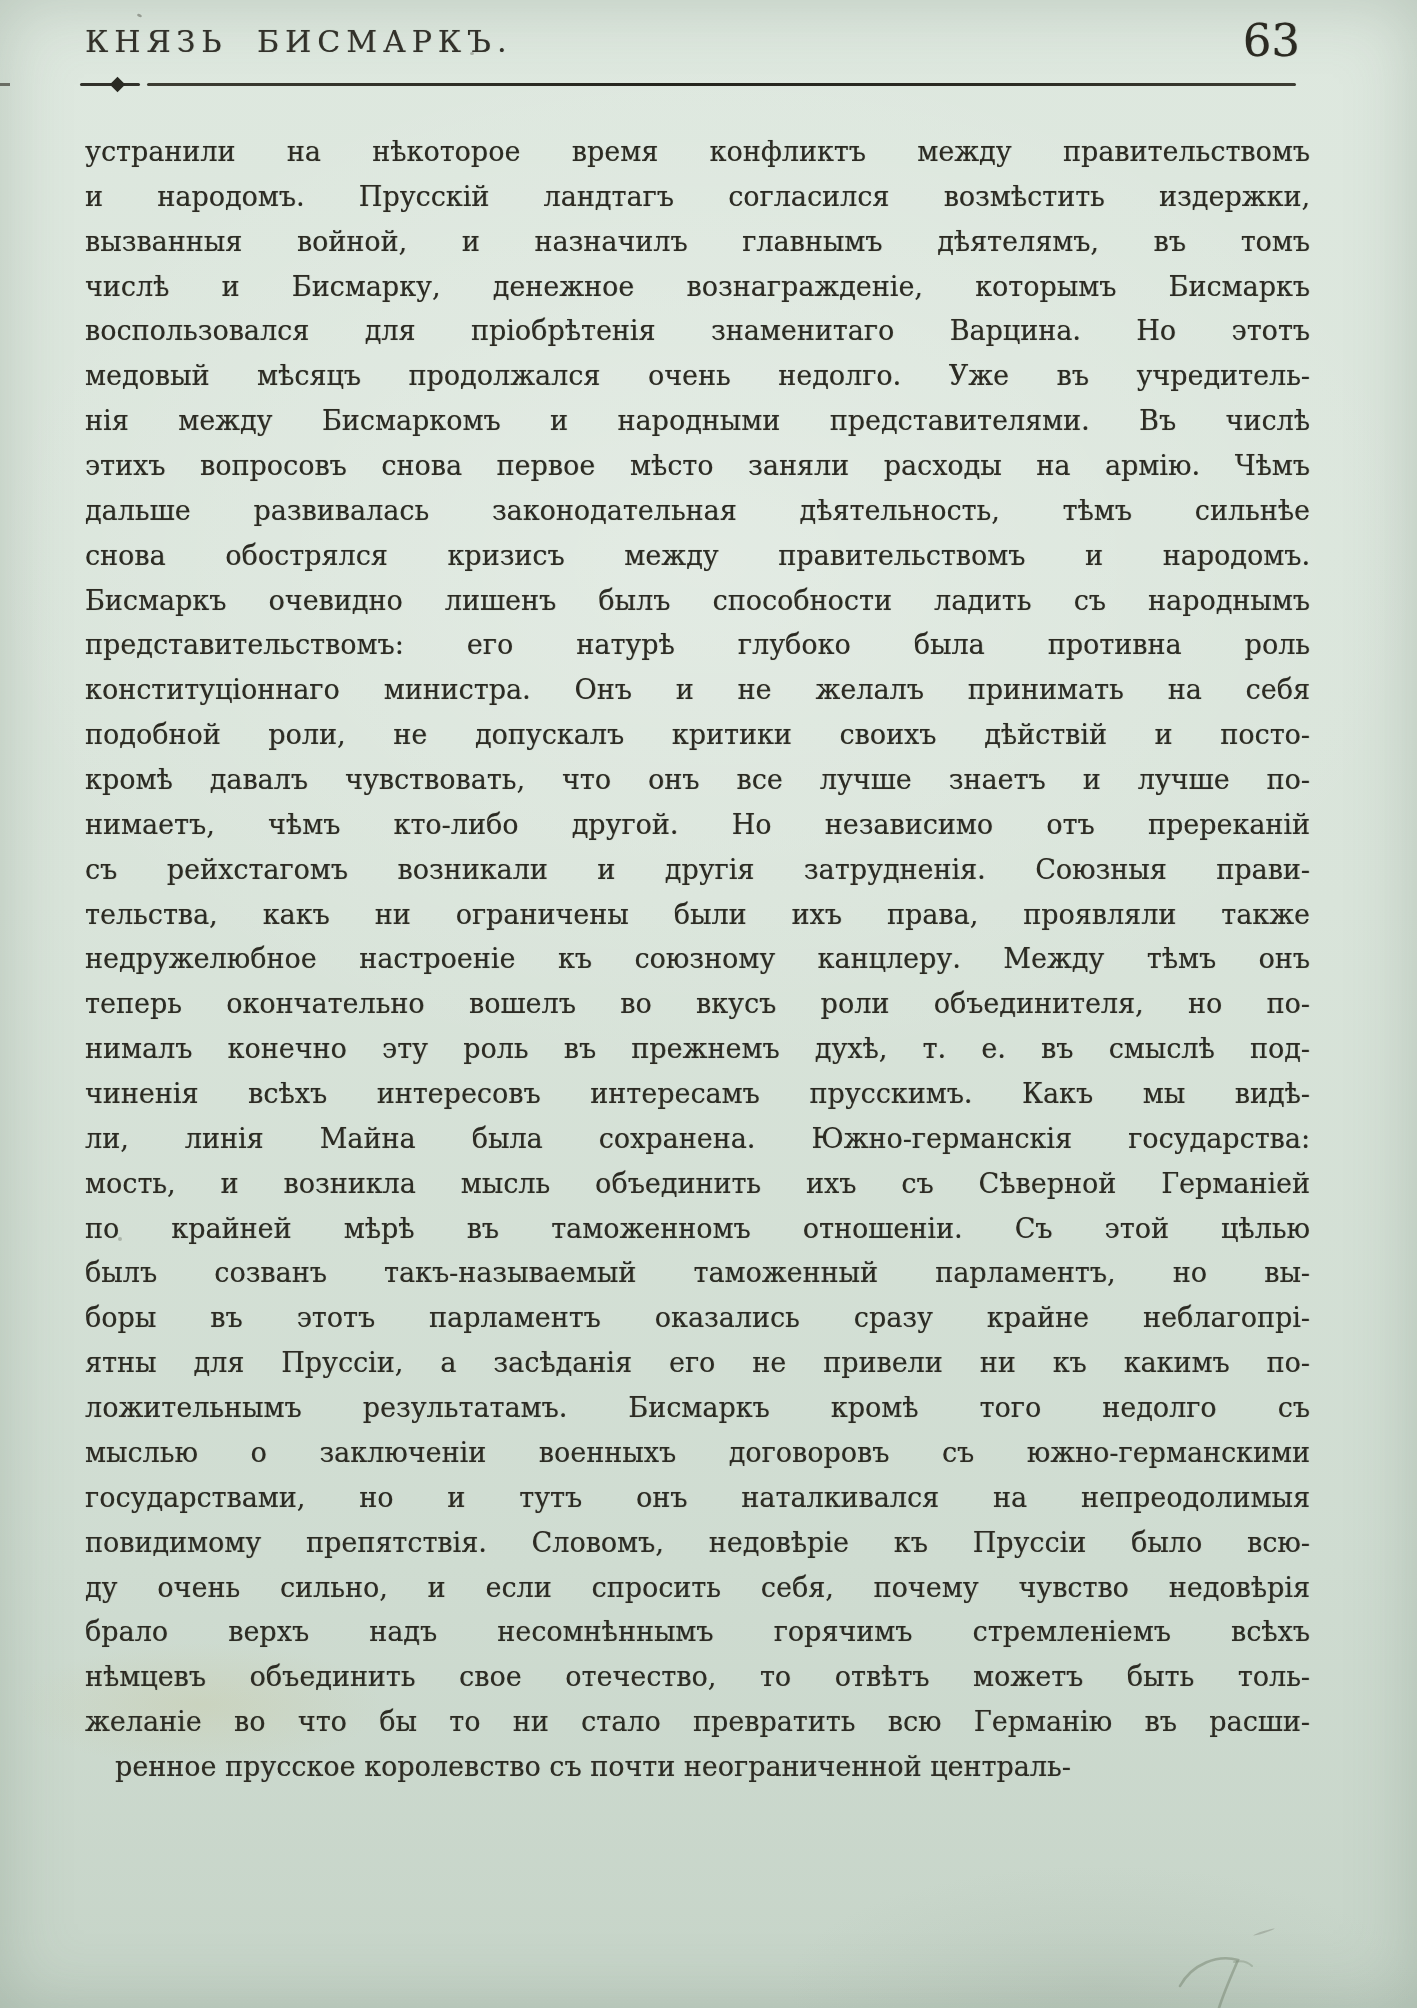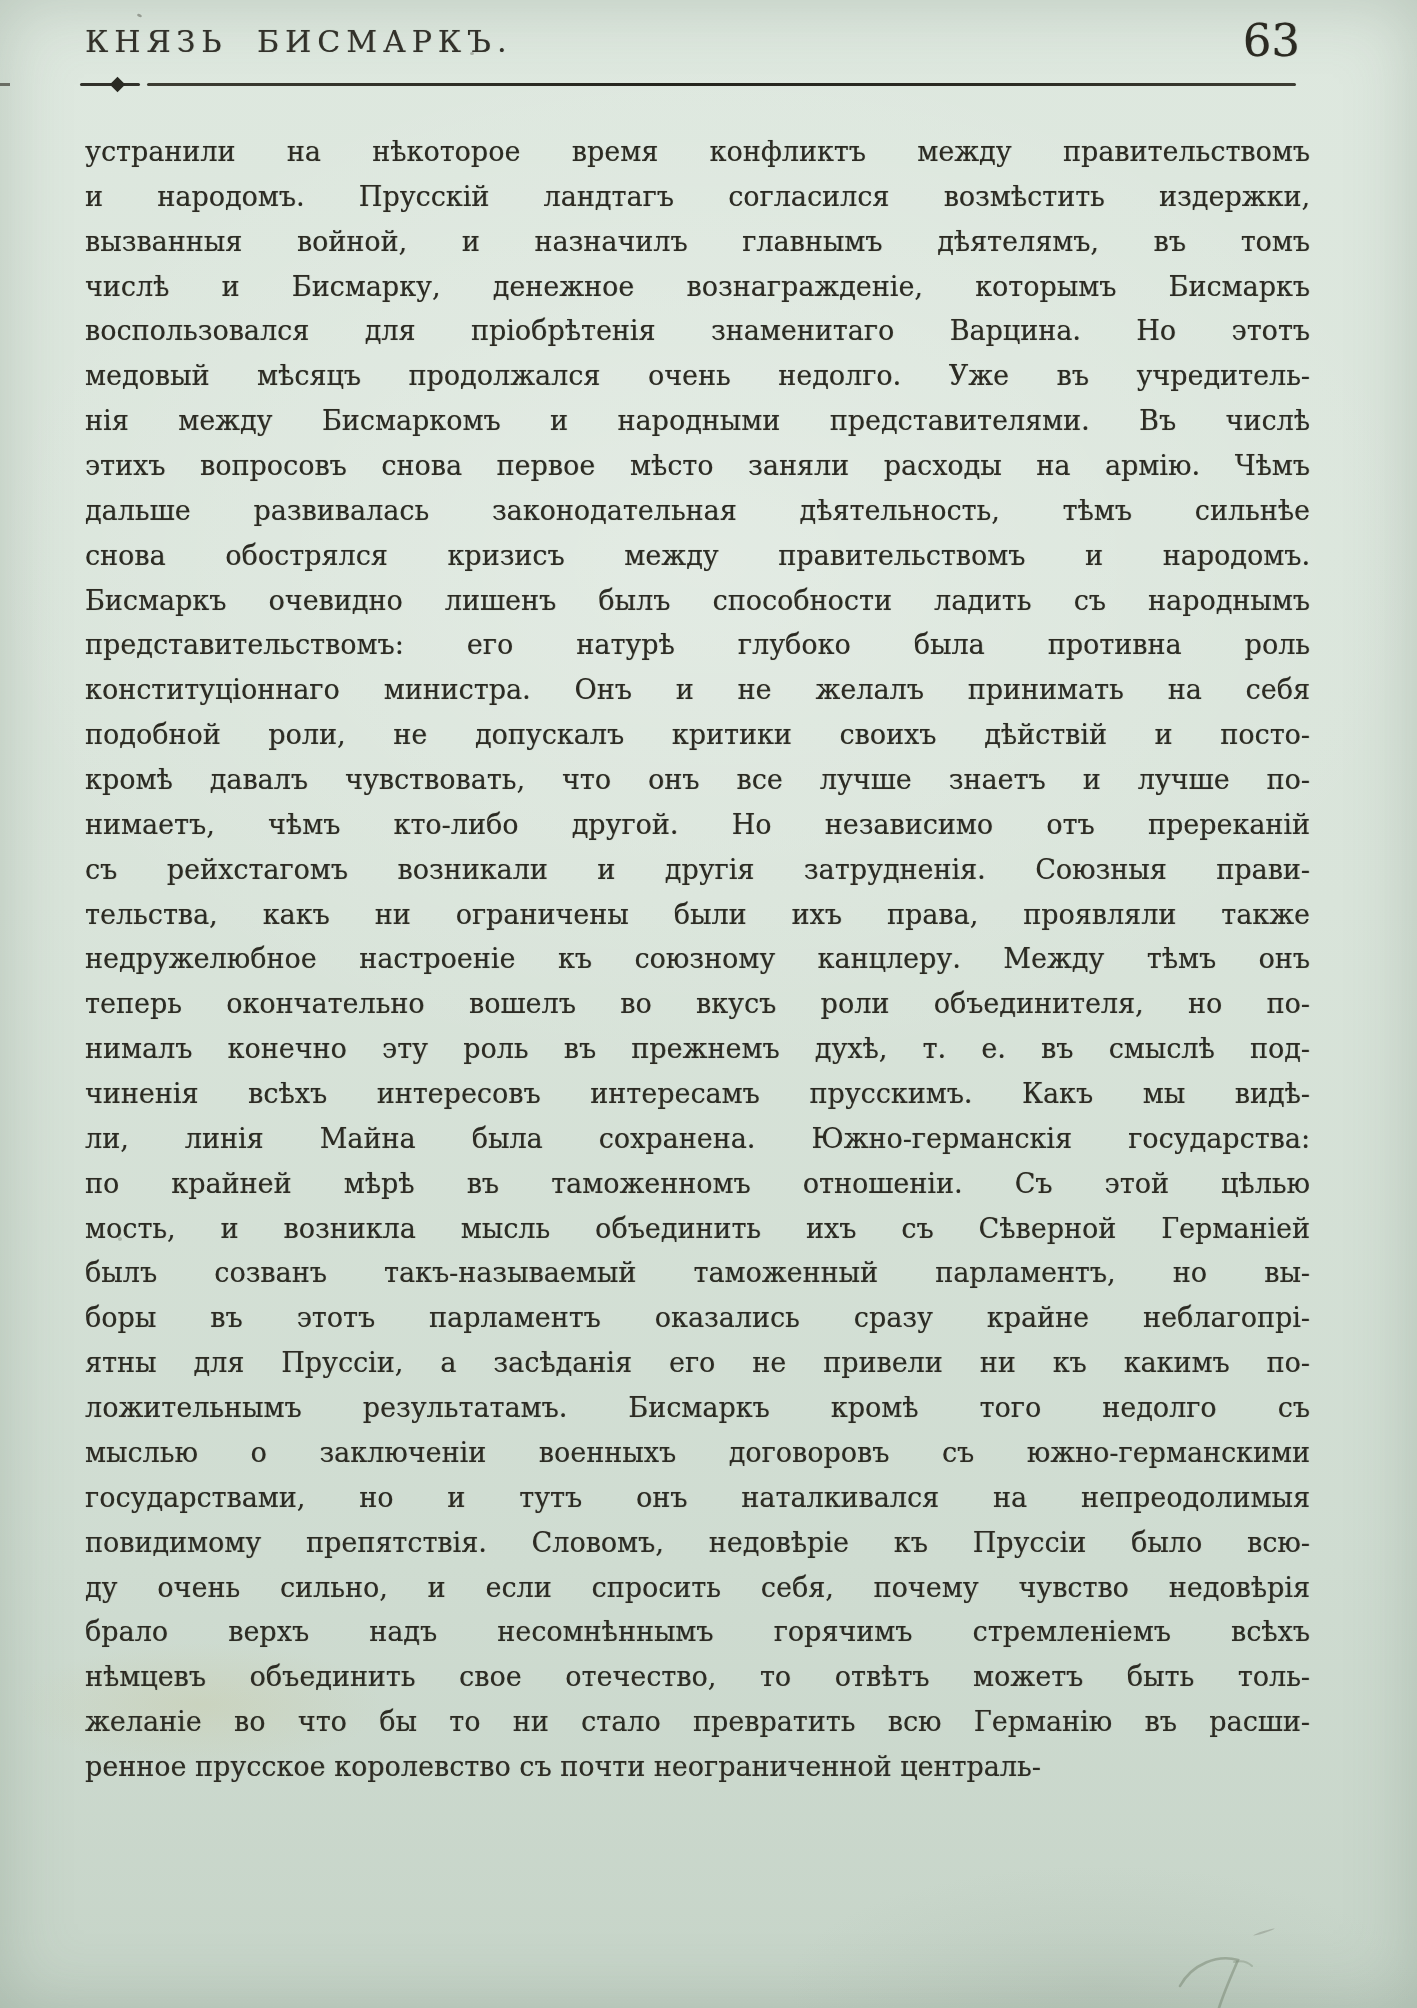--- a/index.html
+++ b/index.html
@@ -40,21 +40,21 @@
     font-size:27px;line-height:44.87px;
     color:#2c2b23;
     text-shadow:0.35px 0.35px 0.7px rgba(44,43,35,0.48);
   }
   .bodytext .line{
     height:44.87px;overflow:hidden;
     text-align:justify;
     -moz-text-align-last:justify;
     text-align-last:justify;
   }
-  .bodytext .line:last-child{text-align-last:left;-moz-text-align-last:left;}
+  .bodytext .line:last-child{text-align-last:left;margin-left:30px;-moz-text-align-last:left;}
   .pencil-mark{position:absolute;left:1172px;top:1948px;width:110px;height:60px;}
   .speck{position:absolute;border-radius:50%;background:#4e4e44;}
   .speck.s1{left:137px;top:14px;width:5px;height:3px;opacity:.45;transform:rotate(25deg);}
   .speck.s2{left:470px;top:52px;width:4px;height:3px;opacity:.35;}
   .speck.s3{left:1253px;top:1931px;width:22px;height:2px;opacity:.25;transform:rotate(-18deg);}
   .speck.s4{left:118px;top:1237px;width:4px;height:4px;opacity:.3;}
 </style>
 </head>
 <body>
 
@@ -88,22 +88,22 @@
       <div class="line">подобной роли, не допускалъ критики своихъ дѣйствій и посто-</div>
       <div class="line">кромѣ давалъ чувствовать, что онъ все лучше знаетъ и лучше по-</div>
       <div class="line">нимаетъ, чѣмъ кто-либо другой. Но независимо отъ пререканій</div>
       <div class="line">съ рейхстагомъ возникали и другія затрудненія. Союзныя прави-</div>
       <div class="line">тельства, какъ ни ограничены были ихъ права, проявляли также</div>
       <div class="line">недружелюбное настроеніе къ союзному канцлеру. Между тѣмъ онъ</div>
       <div class="line">теперь окончательно вошелъ во вкусъ роли объединителя, но по-</div>
       <div class="line">нималъ конечно эту роль въ прежнемъ духѣ, т. е. въ смыслѣ под-</div>
       <div class="line">чиненія всѣхъ интересовъ интересамъ прусскимъ. Какъ мы видѣ-</div>
       <div class="line">ли, линія Майна была сохранена. Южно-германскія государства:</div>
+      <div class="line">мость, и возникла мысль объединить ихъ съ Сѣверной Германіей</div>
       <div class="line">по крайней мѣрѣ въ таможенномъ отношеніи. Съ этой цѣлью</div>
-      <div class="line">мость, и возникла мысль объединить ихъ съ Сѣверной Германіей</div>
       <div class="line">былъ созванъ такъ-называемый таможенный парламентъ, но вы-</div>
       <div class="line">боры въ этотъ парламентъ оказались сразу крайне неблагопрі-</div>
       <div class="line">ятны для Пруссіи, а засѣданія его не привели ни къ какимъ по-</div>
       <div class="line">ложительнымъ результатамъ. Бисмаркъ кромѣ того недолго съ</div>
       <div class="line">мыслью о заключеніи военныхъ договоровъ съ южно-германскими</div>
       <div class="line">государствами, но и тутъ онъ наталкивался на непреодолимыя</div>
       <div class="line">повидимому препятствія. Словомъ, недовѣріе къ Пруссіи было всю-</div>
       <div class="line">ду очень сильно, и если спросить себя, почему чувство недовѣрія</div>
       <div class="line">брало верхъ надъ несомнѣннымъ горячимъ стремленіемъ всѣхъ</div>
       <div class="line">нѣмцевъ объединить свое отечество, то отвѣтъ можетъ быть толь-</div>

